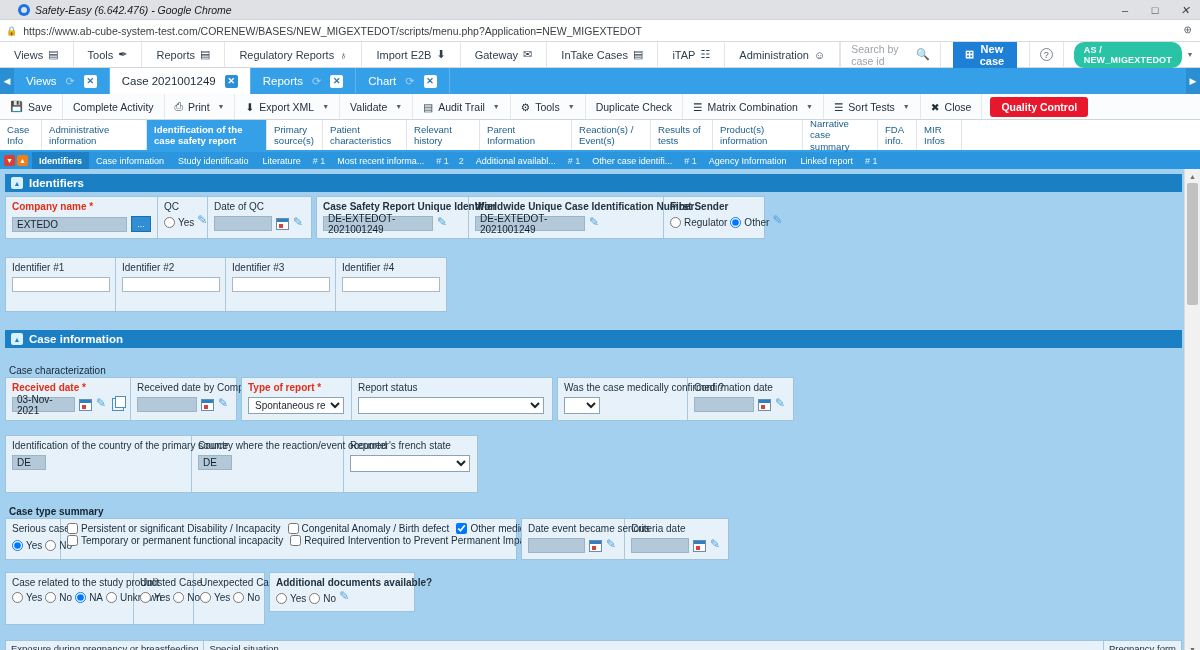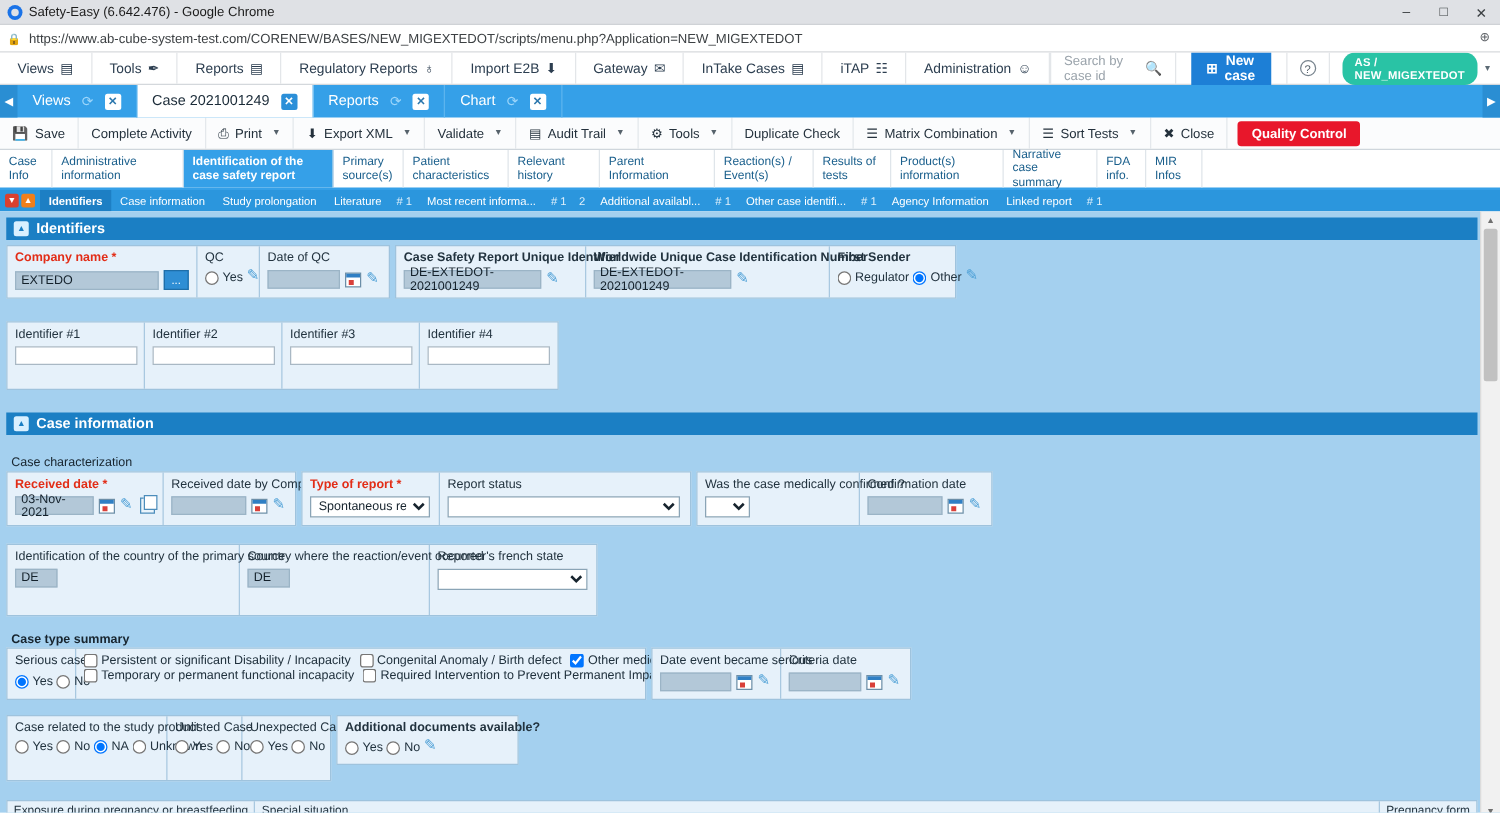--- a/index.html
+++ b/index.html
@@ -8,22 +8,23 @@
     width: 1200px; height: 650px;
     overflow: hidden;
     font-family: "Liberation Sans", sans-serif;
     font-size: 11px;
     color: #1d2b36;
     background: #ffffff;
   }
   
   .chrome-titlebar {
     height: 20px; background: #dfe1e5; display: flex; align-items: center;
-    padding: 0 4px; font-size: 10.5px; color: #1b1b1b; position: relative;
+    padding: 0 16px; font-size: 10.5px; color: #1b1b1b; position: relative;
     border-bottom: 1px solid #cfd2d6;
+    font-style: italic;
   }
   .chrome-favicon {
     width: 12px; height: 12px; border-radius: 50%;
     background: #1a73e8; margin-right: 5px; margin-left: 2px;
     position: relative; flex: none;
   }
   .chrome-favicon::after {
     content: ""; position: absolute; left: 3px; top: 3px;
     width: 6px; height: 6px; border-radius: 50%; background: #dfe1e5;
   }
@@ -439,21 +440,21 @@
   <div class="sectab" style="width:45px">MIR Infos</div>
 </div>
 
 <div class="subtabs">
   <div class="subtab-toggle">
     <span class="tgl-sq tgl-red">▼</span>
     <span class="tgl-sq tgl-org">▲</span>
   </div>
   <div class="subtab active">Identifiers</div>
   <div class="subtab">Case information</div>
-  <div class="subtab">Study prolongation</div>
+  <div class="subtab">Study identificatio</div>
   <div class="subtab">Literature</div>
   <div class="subtab num"># 1</div>
   <div class="subtab">Most recent informa...</div>
   <div class="subtab num"># 1</div>
   <div class="subtab num">2</div>
   <div class="subtab">Additional availabl...</div>
   <div class="subtab num"># 1</div>
   <div class="subtab">Other case identifi...</div>
   <div class="subtab num"># 1</div>
   <div class="subtab">Agency Information</div>

